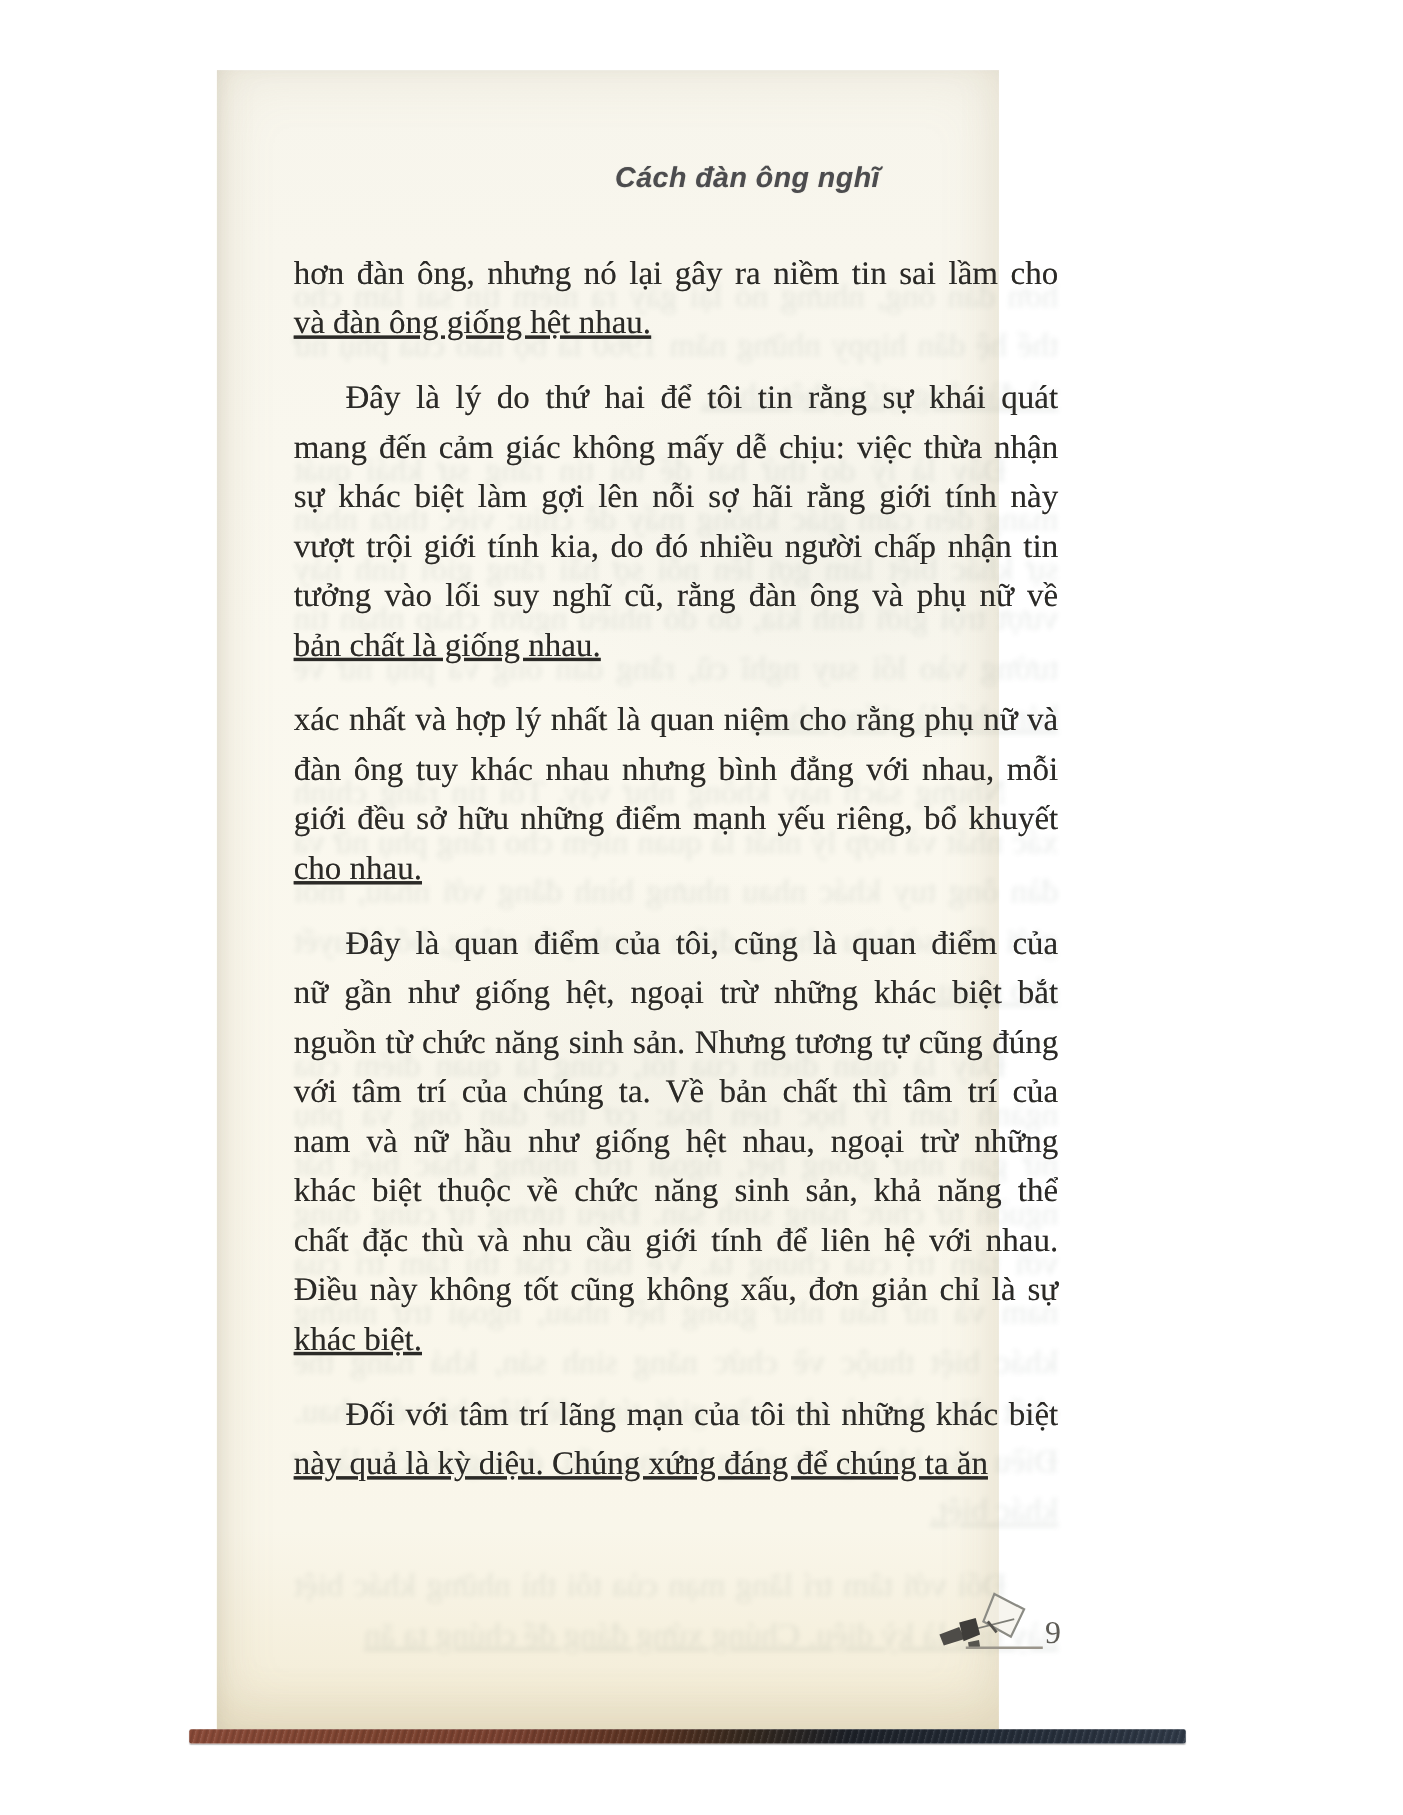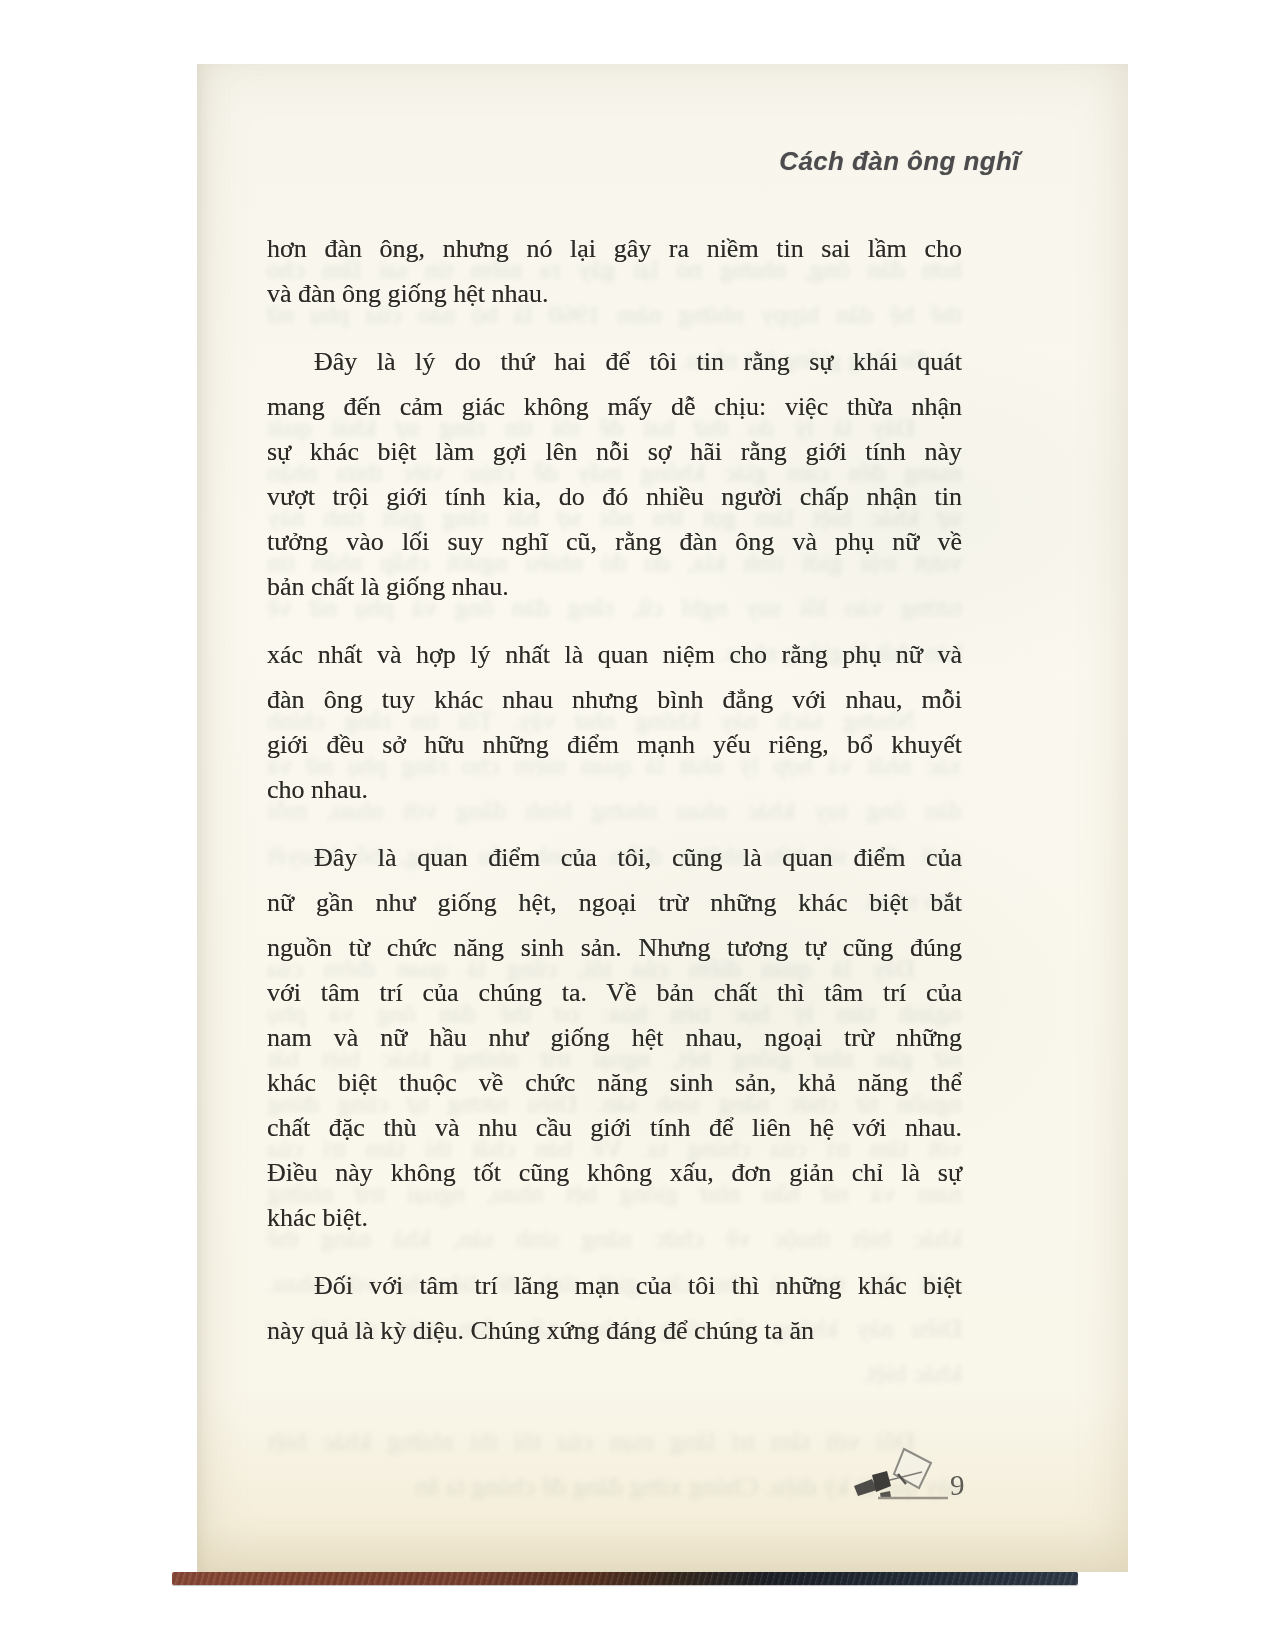--- a/index.html
+++ b/index.html
@@ -9,21 +9,21 @@
     overflow: hidden;
     position: relative;
     font-family: "Liberation Serif", "DejaVu Serif", serif;
   }
   .scan { position: absolute; inset: 0; }
 
   
   .page {
     position: absolute;
     left: 197px; top: 64px;
-    width: 931px; height: 1508px;
+    width: 711px; height: 1508px;
     background:
       radial-gradient(420px 260px at 78% 30%, rgba(190,195,185,0.10), rgba(190,195,185,0) 70%),
       radial-gradient(500px 300px at 60% 62%, rgba(185,190,178,0.09), rgba(185,190,178,0) 70%),
       linear-gradient(180deg, #f7f5ec 0%, #faf8ef 35%, #f9f6ea 88%, #f3ecd6 99%);
     box-shadow:
       inset 0 0 55px rgba(165,155,125,0.16),
       inset 0 -22px 38px rgba(170,150,95,0.12),
       inset 8px 0 18px -10px rgba(120,115,100,0.18);
   }
 
@@ -38,34 +38,34 @@
     letter-spacing: 0.4px;
     color: #4c4c4e;
     text-shadow: 0 0 1px rgba(76,76,78,0.35);
   }
 
   
   .text-col {
     position: absolute;
     left: 70px; top: 162px;
     width: 695px;
-    font-size: 26px;
+    font-size: 30px;
     color: #2b2a27;
     text-shadow: 0 0 0.6px rgba(43,42,39,0.55);
   }
   .para + .para { margin-top: 23px; }
   .line {
     height: 45px;
     line-height: 45px;
     text-align: justify;
     text-align-last: justify;
     white-space: normal;
     overflow: visible;
   }
-  .line.last { text-align-last: left; }
+  .line.last { text-align-last: left; text-decoration: underline; }
   .para.indent .line.first { padding-left: 47px; }
 
   
   .ghost {
     transform: scaleX(-1) translateY(21px);
     filter: blur(2.4px);
     opacity: 0.13;
     color: #5f7268;
     text-shadow: none;
     pointer-events: none;

